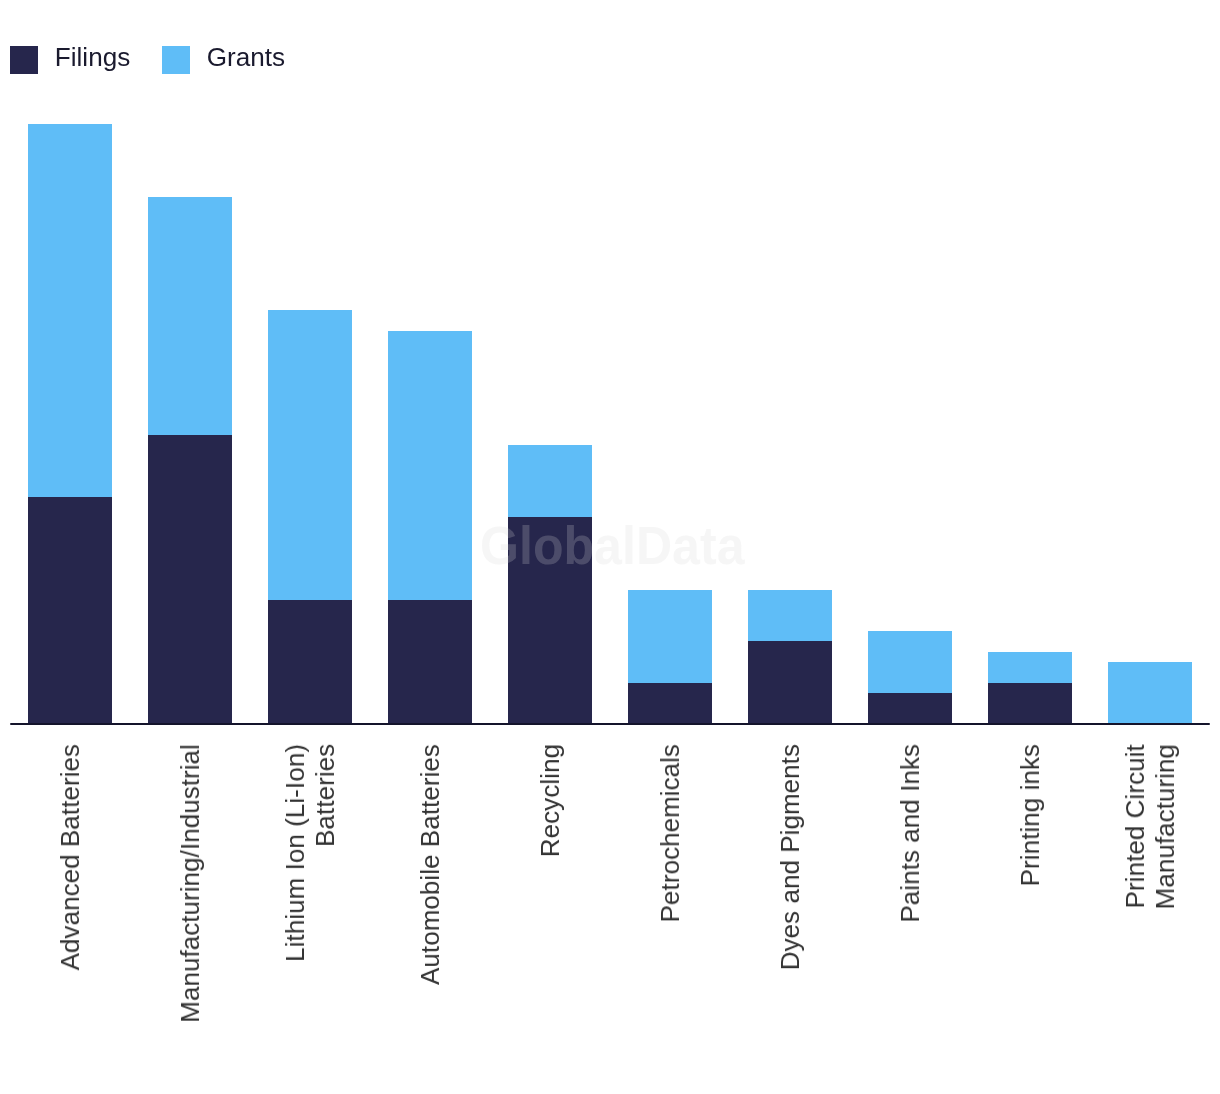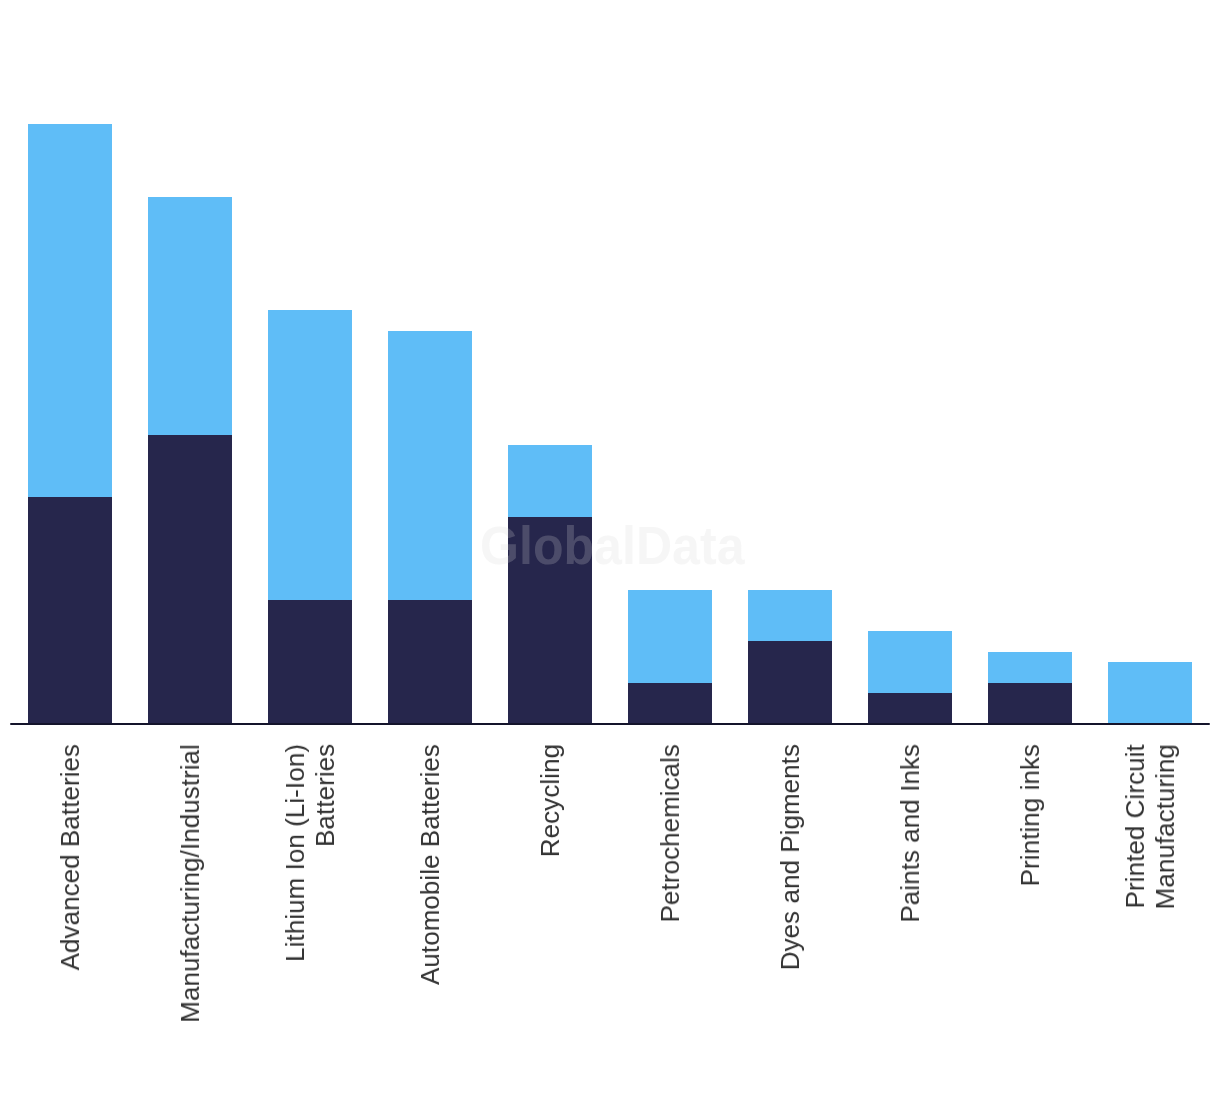--- a/index.html
+++ b/index.html
@@ -53,20 +53,30 @@
     transform:scaleX(0.928); transform-origin:0 0;
     will-change:opacity;           
     pointer-events:none; z-index:5;
   }
 </style>
 </head>
 <body>
 
 <div id="chart-root" style="background: rgb(255, 255, 255);">
 
+  <div id="chart-legend">
+    <div class="legend-item" id="legend-item-0">
+      <span class="legend-swatch" style="background: rgb(38, 38, 76);"></span>
+      <span class="legend-label" style="color: rgb(26, 26, 46);">Filings</span>
+    </div>
+    <div class="legend-item" id="legend-item-1">
+      <span class="legend-swatch" style="background: rgb(95, 189, 247);"></span>
+      <span class="legend-label" style="color: rgb(26, 26, 46);">Grants</span>
+    </div>
+  </div>
 
   <div id="plot-area">
 
     <div class="bar-group" style="left: 28.25px; width: 83.5px;">
       <div class="bar-seg" style="background: rgb(95, 189, 247); height: 372.312px; top: 124.294px;"></div>
       <div class="bar-seg" style="background: rgb(38, 38, 76); height: 227.524px; top: 496.606px;"></div>
     </div>
     <div class="bar-group" style="left: 148.25px; width: 83.5px;">
       <div class="bar-seg" style="background: rgb(95, 189, 247); height: 237.866px; top: 196.688px;"></div>
       <div class="bar-seg" style="background: rgb(38, 38, 76); height: 289.576px; top: 434.554px;"></div>

